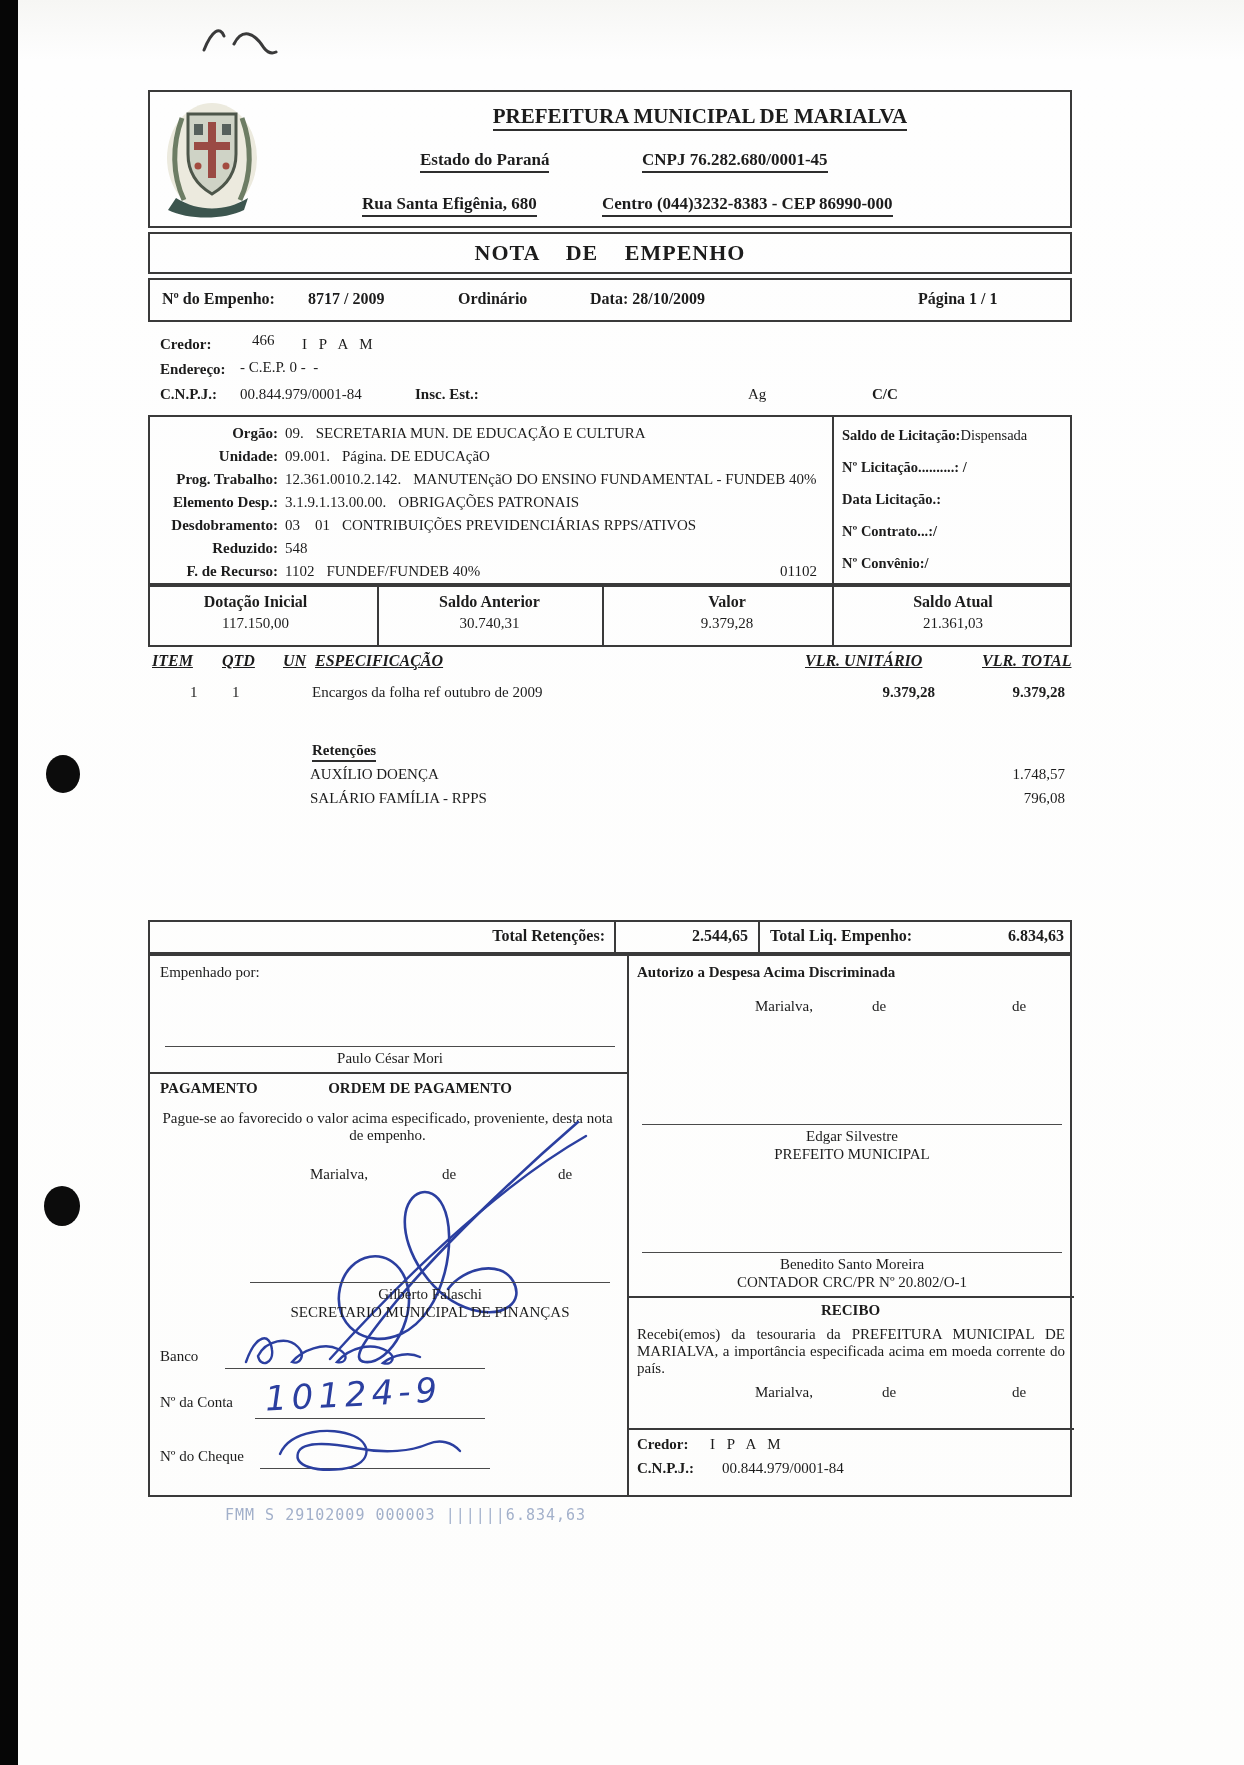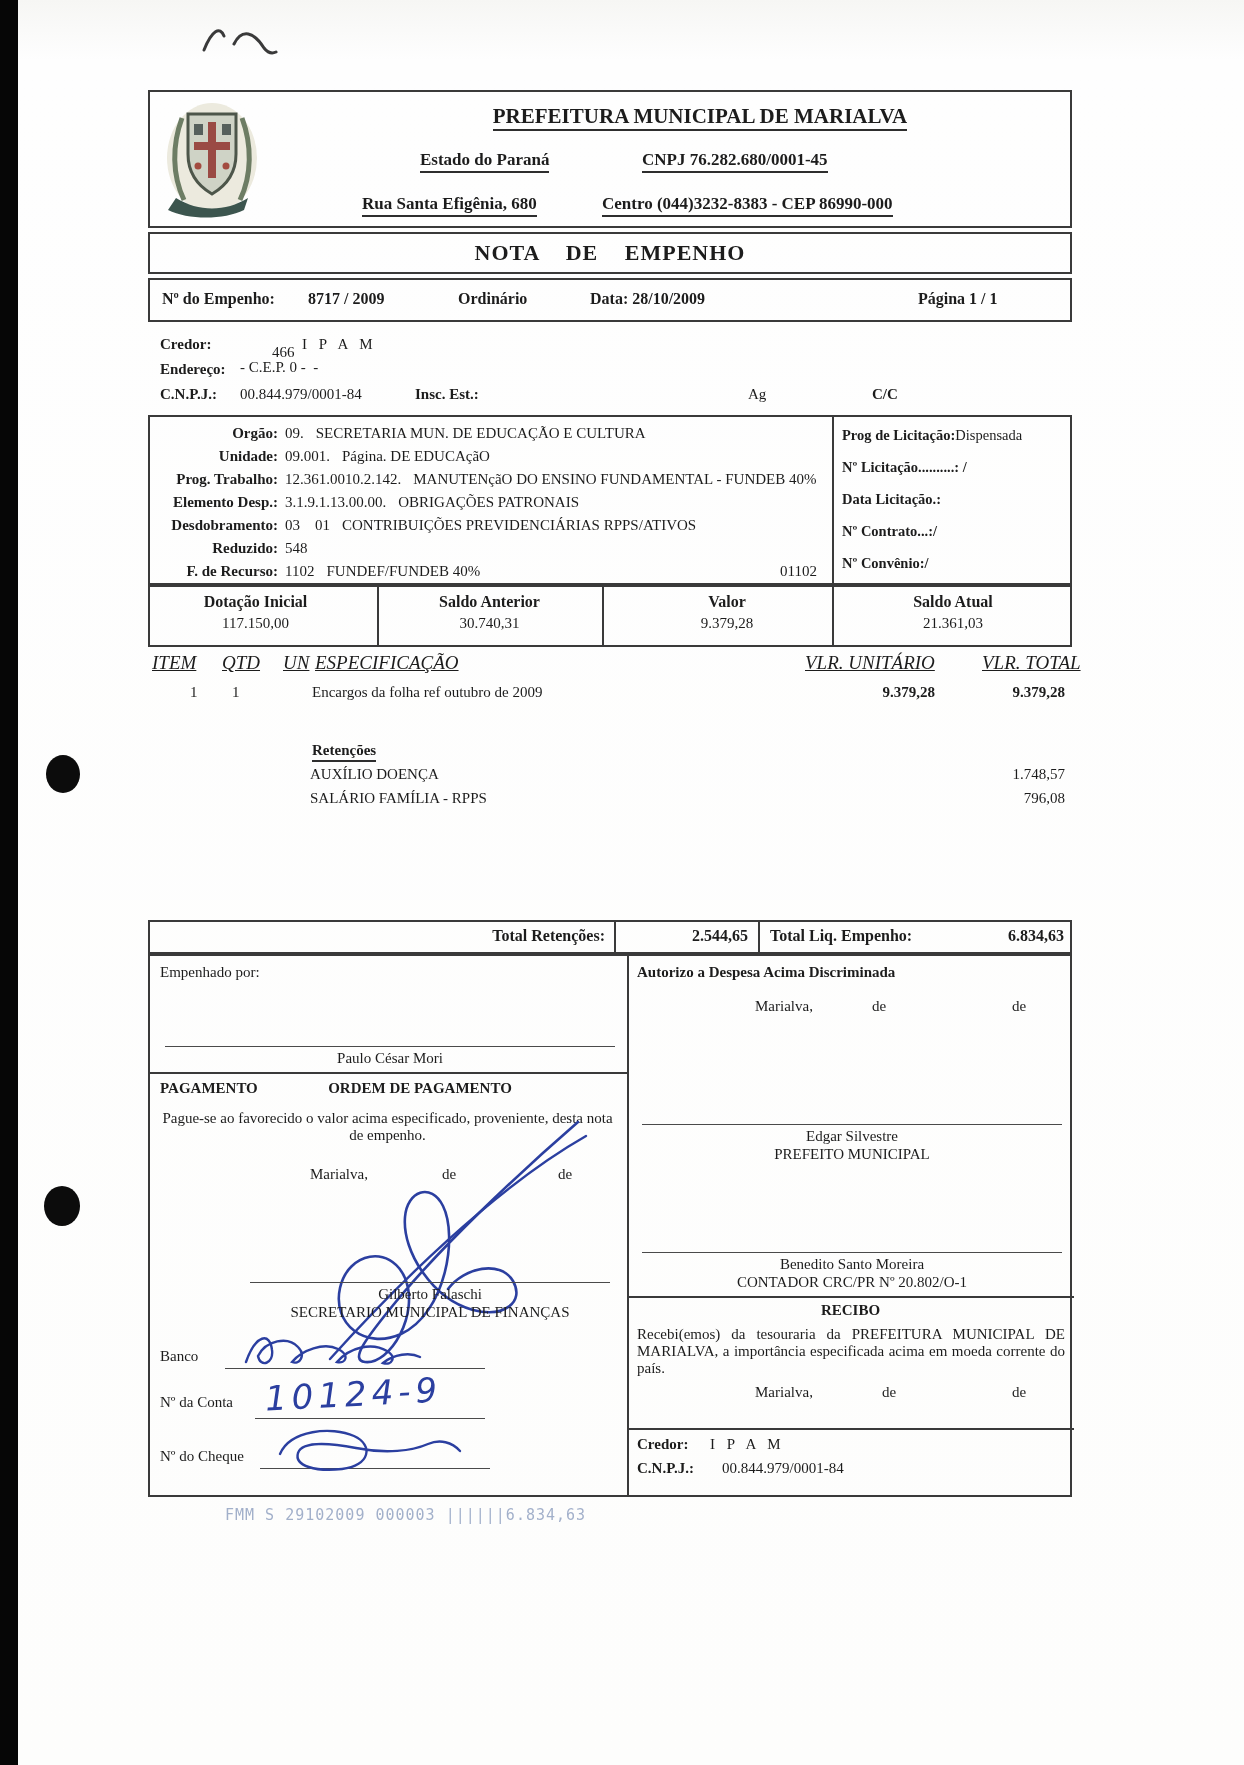--- a/index.html
+++ b/index.html
@@ -22,21 +22,21 @@
   .scan-strip { position: absolute; left: 0; top: 0; width: 18px; height: 1765px; background: #060606; }
   .hole { position: absolute; background: #0c0c0c; border-radius: 50%; }
   .brow { position: absolute; left: 8px; display: flex; width: 672px; font-size: 15px; }
   .blabel { width: 120px; text-align: right; font-weight: bold; flex: none; }
   .bcode { margin-left: 7px; white-space: pre; flex: none; }
   .bdesc { margin-left: 12px; }
   .lic { position: absolute; left: 692px; font-size: 14.5px; }
   .amt { position: absolute; top: 0; height: 58px; text-align: center; }
   .amt-h { margin-top: 6px; font-size: 16px; font-weight: bold; }
   .amt-v { margin-top: 4px; font-size: 15px; }
-  .ith { position: absolute; font-style: italic; font-weight: normal; text-decoration: underline; font-size: 19px; }
+  .ith { position: absolute; font-style: italic; font-weight: bold; text-decoration: underline; font-size: 16px; }
   .stamp { position: absolute; font-family: "DejaVu Sans Mono", monospace; color: #93a3c2; font-size: 15px; letter-spacing: 1px; opacity: 0.85; }
   .handnum { position: absolute; font-family: "DejaVu Sans", sans-serif; font-style: italic; color: #2b3fa0; font-size: 34px; letter-spacing: 5px; transform: rotate(-3deg); }
 </style>
 </head>
 <body>
 
 <div class="page">
 
   <div class="scan-strip"></div>
   <div class="hole" style="left:46px; top:755px; width:34px; height:38px;"></div>
@@ -75,21 +75,21 @@
 
   <div class="box" style="left:148px; top:278px; width:924px; height:44px; font-size:16px;">
     <span class="abs b" style="left:12px; top:10px;">Nº do Empenho:</span>
     <span class="abs b" style="left:158px; top:10px;">8717 / 2009</span>
     <span class="abs b" style="left:308px; top:10px;">Ordinário</span>
     <span class="abs b" style="left:440px; top:10px;">Data: 28/10/2009</span>
     <span class="abs b" style="left:768px; top:10px;">Página 1 / 1</span>
   </div>
 
   <span class="abs b fs15" style="left:160px; top:336px;">Credor:</span>
-  <span class="abs fs15" style="left:252px; top:344px;margin-left:20px;">466</span>
+  <span class="abs fs15" style="left:252px; top:332px;">466</span>
   <span class="abs fs15" style="left:302px; top:336px; letter-spacing:4px;">I P A M</span>
   <span class="abs b fs15" style="left:160px; top:361px;">Endereço:</span>
   <span class="abs fs15" style="left:240px; top:359px; white-space:pre;">- C.E.P. 0 -  -</span>
   <span class="abs b fs15" style="left:160px; top:386px;">C.N.P.J.:</span>
   <span class="abs fs15" style="left:240px; top:386px;">00.844.979/0001-84</span>
   <span class="abs b fs15" style="left:415px; top:386px;">Insc. Est.:</span>
   <span class="abs fs15" style="left:748px; top:386px;">Ag</span>
   <span class="abs b fs15" style="left:872px; top:386px;">C/C</span>
 
   <div class="box" style="left:148px; top:415px; width:924px; height:170px;">
@@ -126,21 +126,21 @@
       <span class="bdesc"></span>
     </div>
     <div class="brow" style="top:146px">
       <span class="blabel">F. de Recurso:</span>
       <span class="bcode">1102</span>
       <span class="bdesc">FUNDEF/FUNDEB 40%</span>
     </div>
     <span class="abs fs15" style="left:630px; top:146px;">01102</span>
 
     <div class="lic" style="top:10px">
-      <span class="b">Prog de Licitação:</span><span>Dispensada</span>
+      <span class="b">Saldo de Licitação:</span><span>Dispensada</span>
     </div>
     <div class="lic" style="top:42px">
       <span class="b">Nº Licitação..........: /</span><span></span>
     </div>
     <div class="lic" style="top:74px">
       <span class="b">Data Licitação.:</span><span></span>
     </div>
     <div class="lic" style="top:106px">
       <span class="b">Nº Contrato...:/</span><span></span>
     </div>

